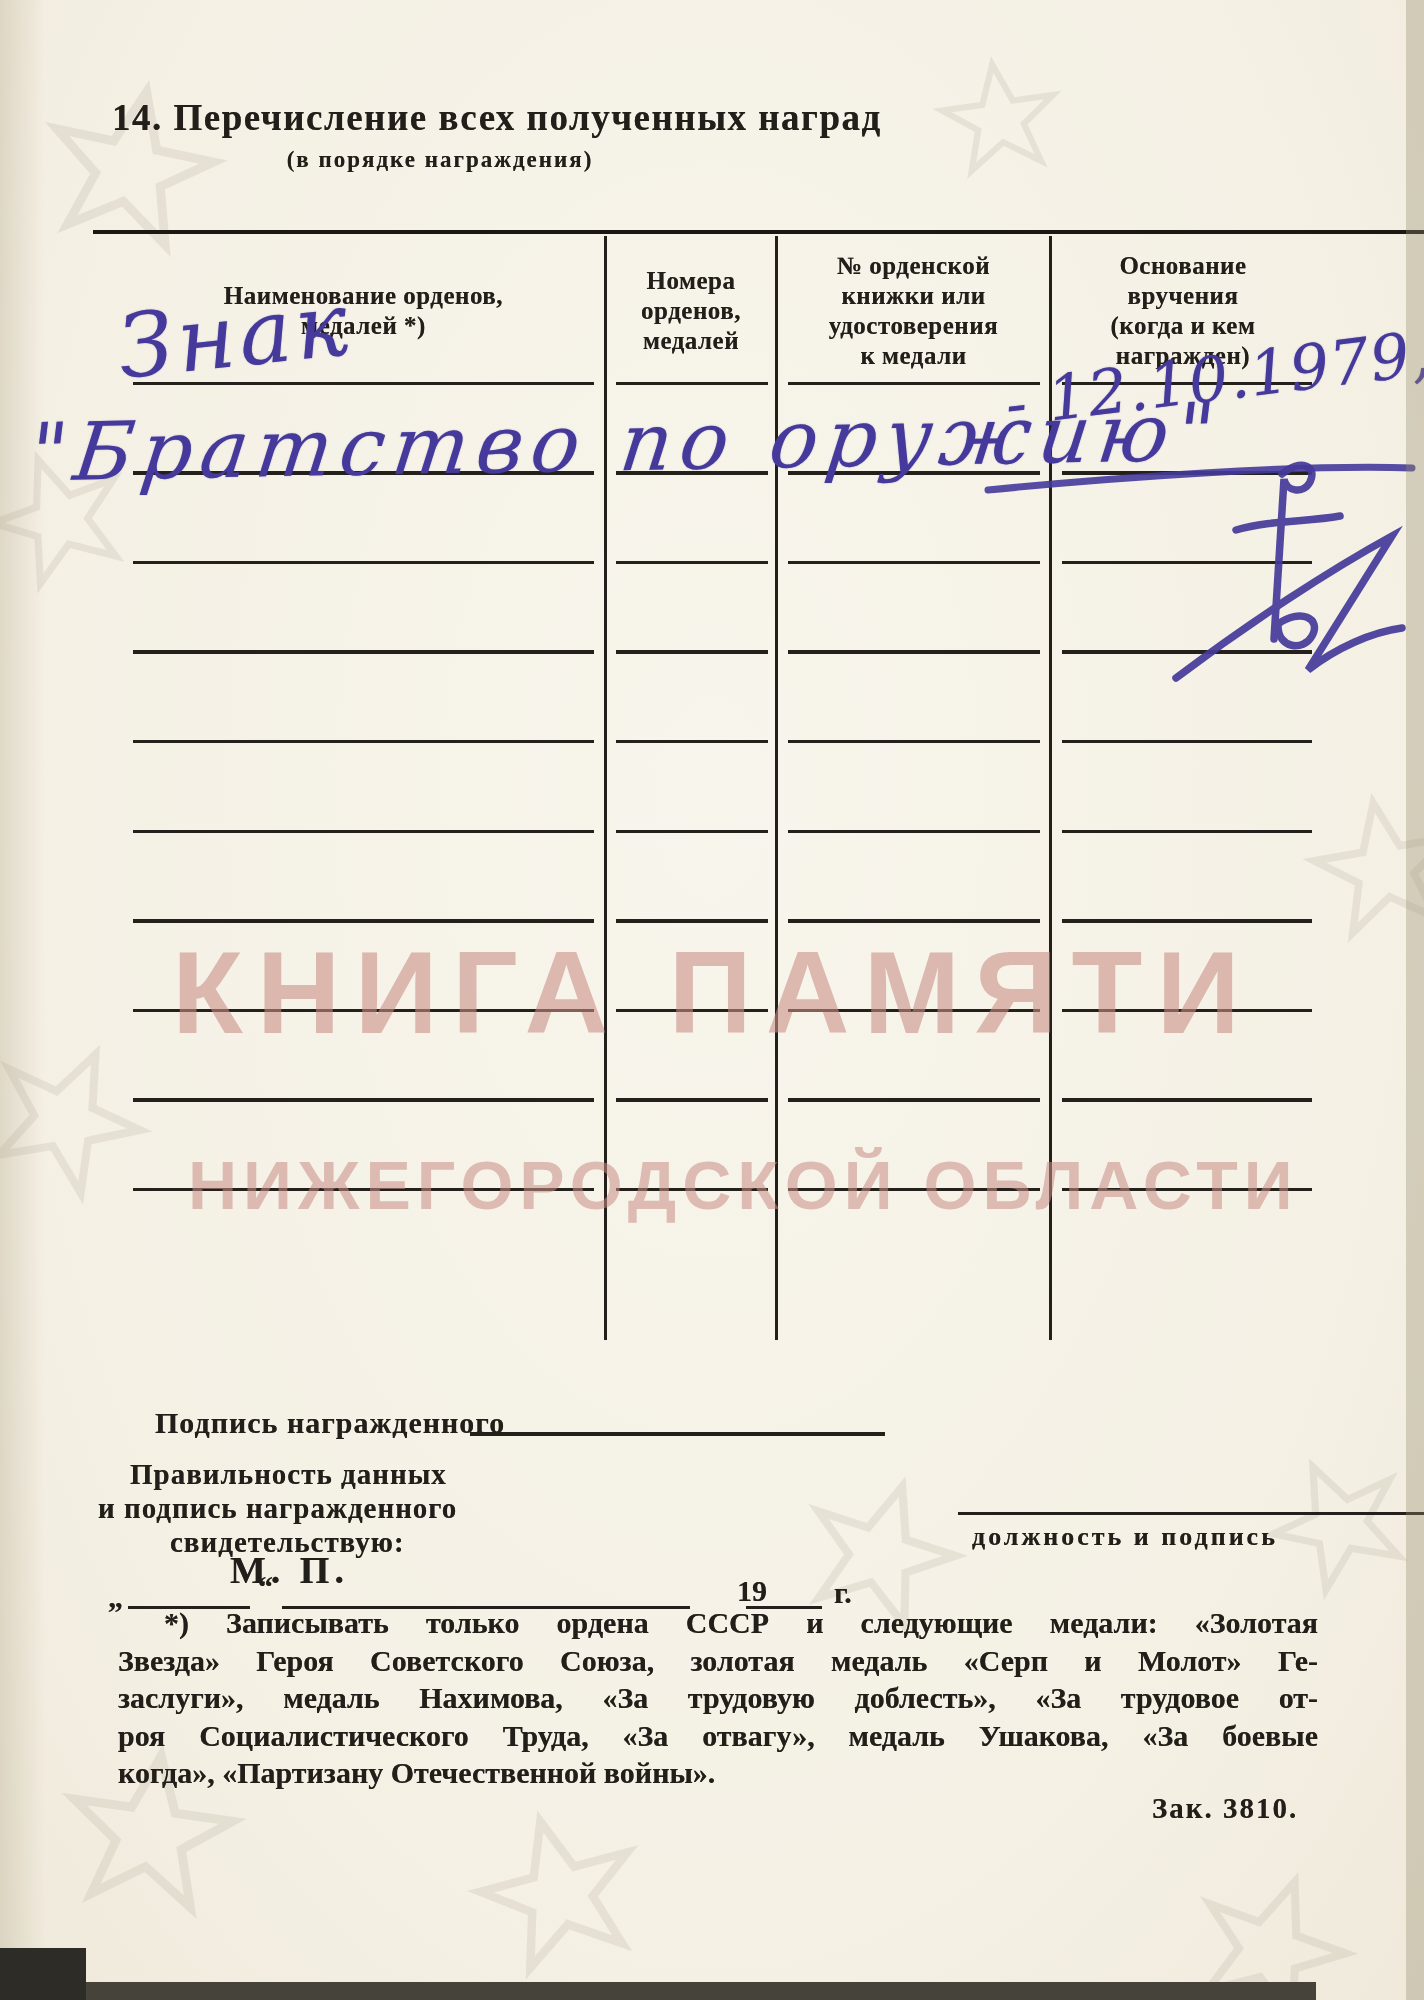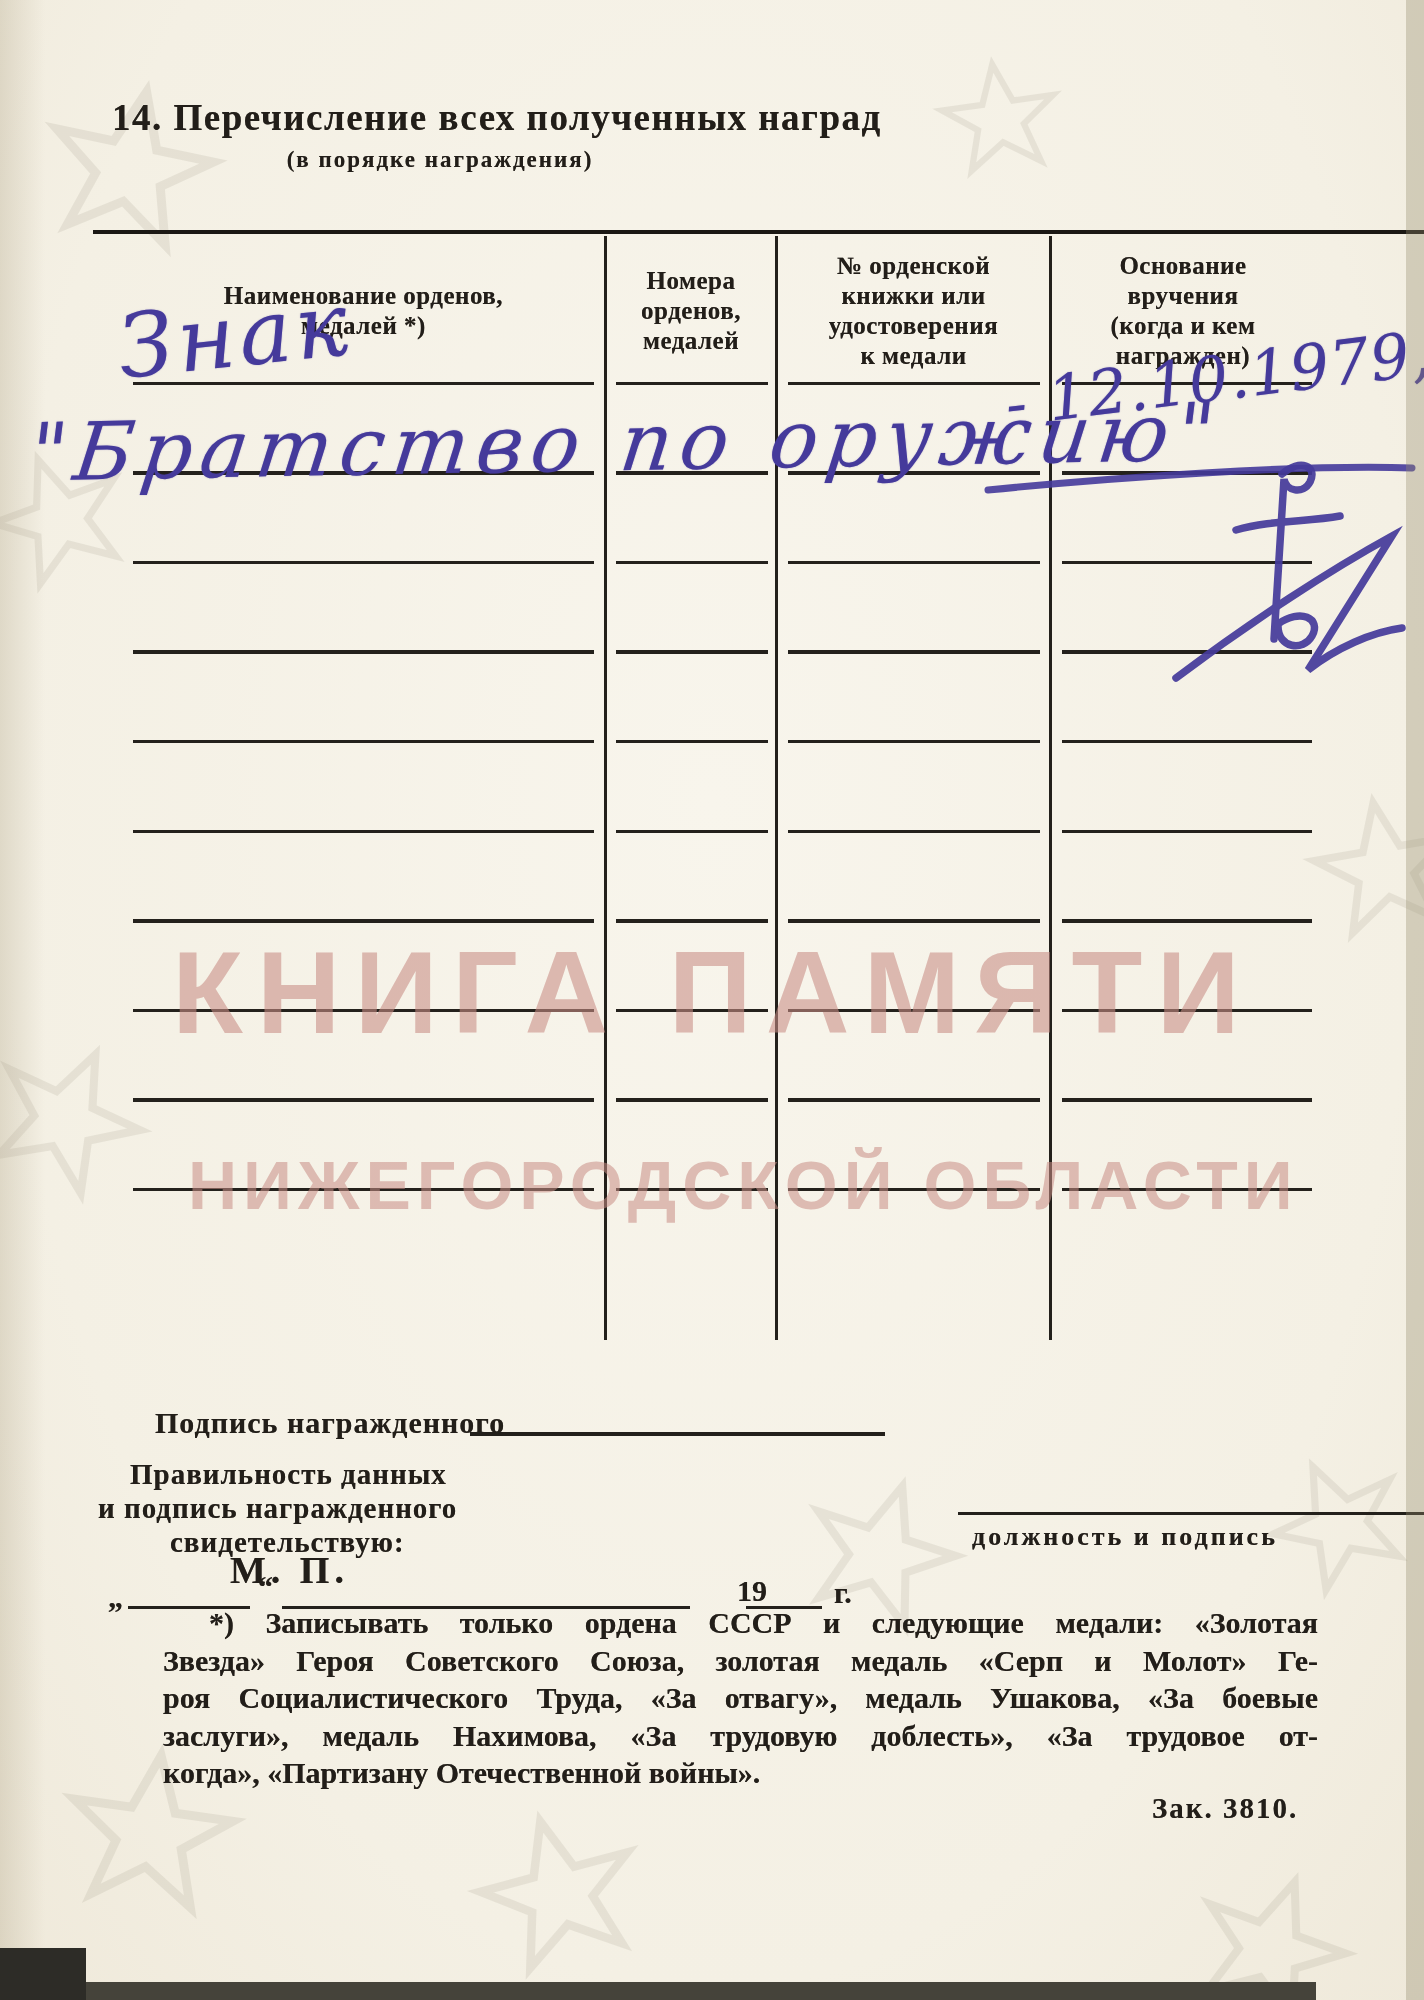--- a/index.html
+++ b/index.html
@@ -38,21 +38,21 @@
   .cert1{left:130px;top:1458px;} .cert2{left:98px;top:1492px;} .cert3{left:170px;top:1526px;}
   .certline{font-size:29px;font-weight:bold;letter-spacing:1px;white-space:nowrap;}
   .pos-line{left:958px;top:1512px;width:466px;height:3px;}
   .pos-caption{left:972px;top:1522px;font-size:26px;font-weight:bold;letter-spacing:3px;}
   .stamp{left:230px;top:1548px;font-size:38px;font-weight:bold;letter-spacing:5px;}
   .dateline{left:108px;top:1572px;width:780px;height:46px;}
   .dl{position:absolute;font-size:30px;font-weight:bold;}
   .dl-seg{position:absolute;height:3px;background:#24211c;}
   
   .footnote{left:118px;top:1604px;width:1200px;font-size:30px;font-weight:bold;line-height:37.5px;}
-  .fn-line{text-align:justify;text-align-last:justify;margin-left:45px;}
+  .fn-line{text-align:justify;text-align-last:justify;}
   .fn-first{padding-left:46px;}
   .fn-last{text-align-last:left;}
   .zak{left:1152px;top:1792px;font-size:29px;font-weight:bold;letter-spacing:2px;}
   
   .edge-left{left:0;top:0;width:60px;height:2000px;background:linear-gradient(90deg, rgba(168,156,126,.28), rgba(168,156,126,0) 45px);pointer-events:none;}
   .edge-right{left:1406px;top:0;width:18px;height:2000px;background:rgba(150,140,110,.35);}
   .bottom-strip{left:84px;top:1982px;width:1232px;height:18px;background:#45433a;}
   .corner-dark{left:0;top:1948px;width:86px;height:52px;background:#2d2c27;}
   .stars{left:0;top:0;width:1424px;height:2000px;pointer-events:none;opacity:.12;}
 </style>
@@ -149,22 +149,22 @@
     <span class="dl printed" style="left:150px;top:-2px;">“</span>
     <span class="dl-seg" style="left:174px;top:34px;width:408px;"></span>
     <span class="dl printed" style="left:629px;top:2px;">19</span>
     <span class="dl-seg" style="left:638px;top:34px;width:76px;"></span>
     <span class="dl printed" style="left:726px;top:4px;">г.</span>
   </div>
 
   <div class="abs printed footnote">
     <div class="fn-line fn-first">*) Записывать только ордена СССР и следующие медали: «Золотая</div>
     <div class="fn-line">Звезда» Героя Советского Союза, золотая медаль «Серп и Молот» Ге-</div>
+    <div class="fn-line">заслуги», медаль Нахимова, «За трудовую доблесть», «За трудовое от-</div>
     <div class="fn-line">роя Социалистического Труда, «За отвагу», медаль Ушакова, «За боевые</div>
-    <div class="fn-line">заслуги», медаль Нахимова, «За трудовую доблесть», «За трудовое от-</div>
     <div class="fn-line fn-last">когда», «Партизану Отечественной войны».</div>
   </div>
 
   <div class="abs printed zak">Зак. 3810.</div>
 
   <div class="abs edge-left"></div>
   <div class="abs edge-right"></div>
   <div class="abs bottom-strip"></div>
   <div class="abs corner-dark"></div>
 

